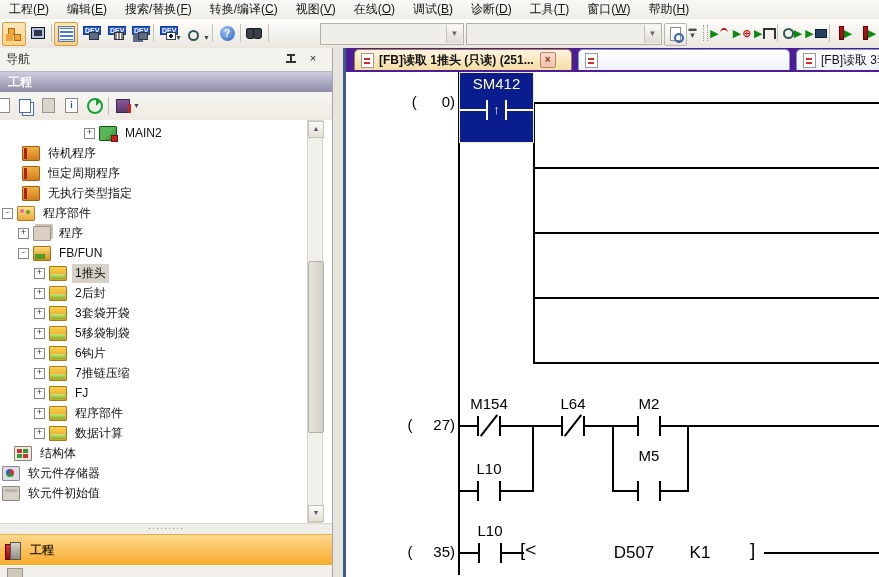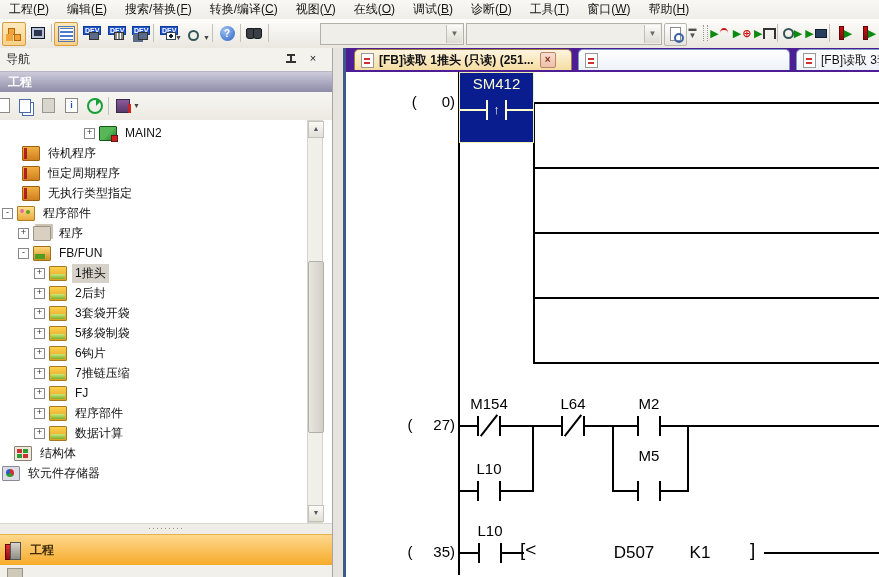--- a/index.html
+++ b/index.html
@@ -376,20 +376,24 @@
           <span class="tlabel">数据计算</span>
         </div>
       <div class="trow" style="padding-left:14px;">
           <span class="ticon ic-struct"></span>
           <span class="tlabel">结构体</span>
         </div>
       <div class="trow" style="padding-left:2px;">
           <span class="ticon ic-devmem"></span>
           <span class="tlabel">软元件存储器</span>
         </div>
+      <div class="trow" style="padding-left:2px;">
+          <span class="ticon ic-devinit"></span>
+          <span class="tlabel">软元件初始值</span>
+        </div>
     </div>
 
     <div class="vscroll">
       <div class="sbtn" style="top:0;">▲</div>
       <div class="sthumb" style="top:140px;height:170px;"></div>
       <div class="sbtn" style="bottom:0;">▼</div>
     </div>
 
     <div class="splitterbar">·········</div>
     <div class="viewbar">

